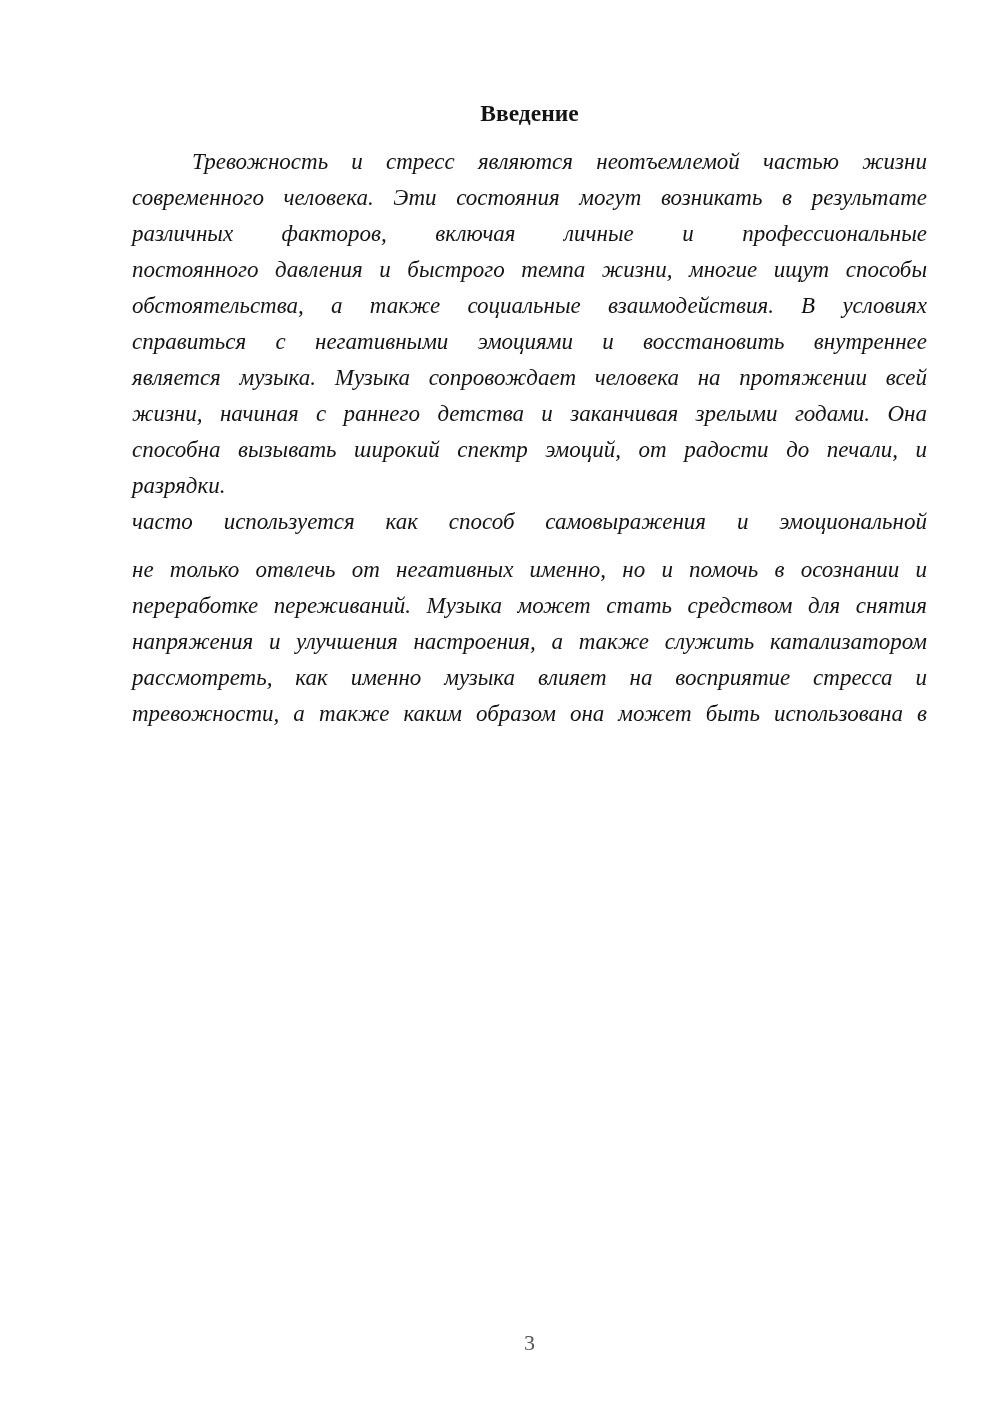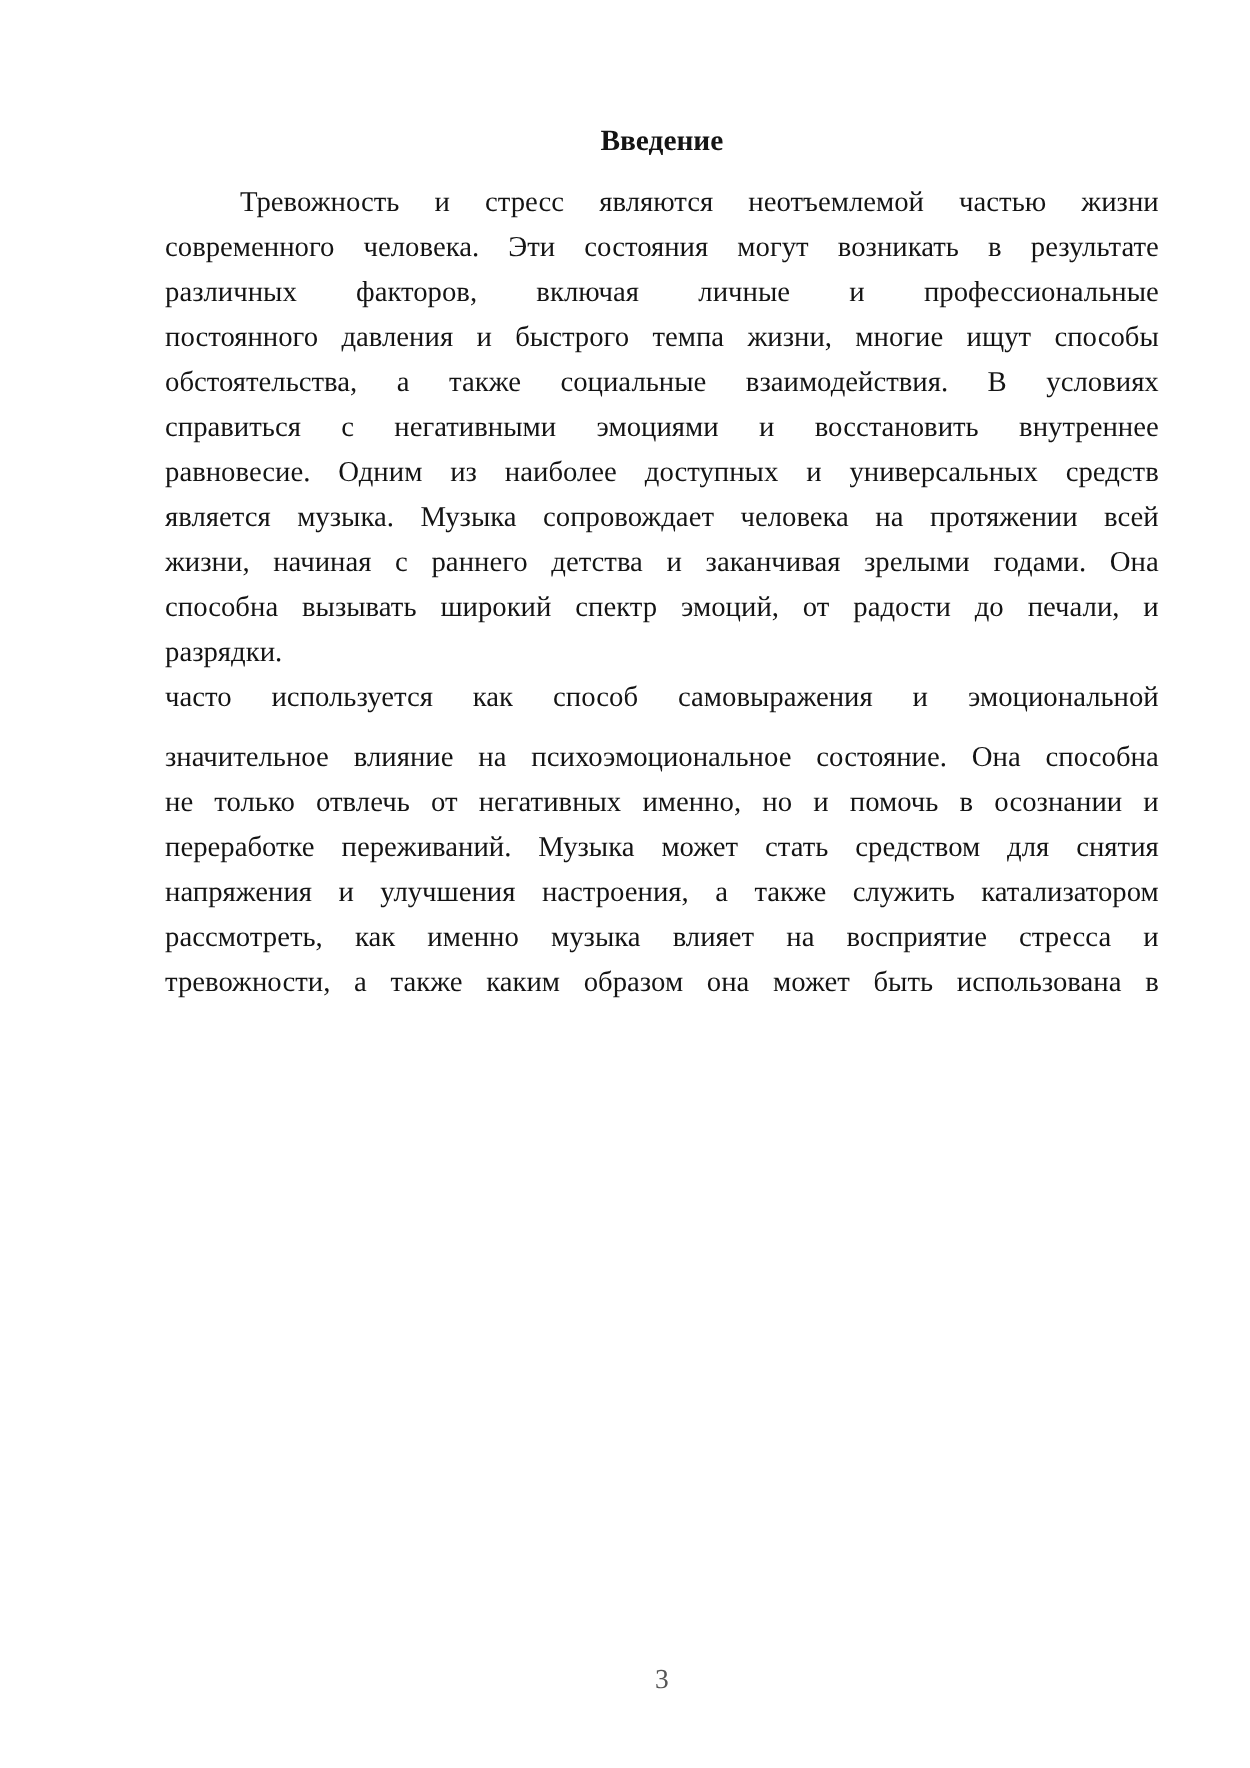--- a/index.html
+++ b/index.html
@@ -32,20 +32,21 @@
   .para {
     margin: 0 0 12px 0;
   }
   .line {
     font-size: 23px;
     line-height: 36px;
     white-space: nowrap;
     text-align: justify;
     text-align-last: justify;
     hyphens: none;
+    font-style: italic;
   }
   .line.first {
     text-indent: 60px;
   }
   .line.last {
     text-align-last: left;
   }
   .footer {
     position: absolute;
     top: 1328px;
@@ -65,30 +66,28 @@
 
     <div class="heading">Введение</div>
 
     <div class="para">
       <div class="line first">Тревожность и стресс являются неотъемлемой частью жизни</div>
       <div class="line">современного человека. Эти состояния могут возникать в результате</div>
       <div class="line">различных факторов, включая личные и профессиональные</div>
       <div class="line">постоянного давления и быстрого темпа жизни, многие ищут способы</div>
       <div class="line">обстоятельства, а также социальные взаимодействия. В условиях</div>
       <div class="line">справиться с негативными эмоциями и восстановить внутреннее</div>
-      <div class="line">равновесие. Одним из наиболее доступных и универсальных средств</div>
       <div class="line">является музыка. Музыка сопровождает человека на протяжении всей</div>
       <div class="line">жизни, начиная с раннего детства и заканчивая зрелыми годами. Она</div>
       <div class="line">способна вызывать широкий спектр эмоций, от радости до печали, и</div>
       <div class="line last">разрядки.</div>
       <div class="line">часто используется как способ самовыражения и эмоциональной</div>
     </div>
 
     <div class="para">
-      <div class="line">значительное влияние на психоэмоциональное состояние. Она способна</div>
       <div class="line">не только отвлечь от негативных именно, но и помочь в осознании и</div>
       <div class="line">переработке переживаний. Музыка может стать средством для снятия</div>
       <div class="line">напряжения и улучшения настроения, а также служить катализатором</div>
       <div class="line">рассмотреть, как именно музыка влияет на восприятие стресса и</div>
       <div class="line">тревожности, а также каким образом она может быть использована в</div>
     </div>
 
   </div>
 
   <div class="footer">3</div>

